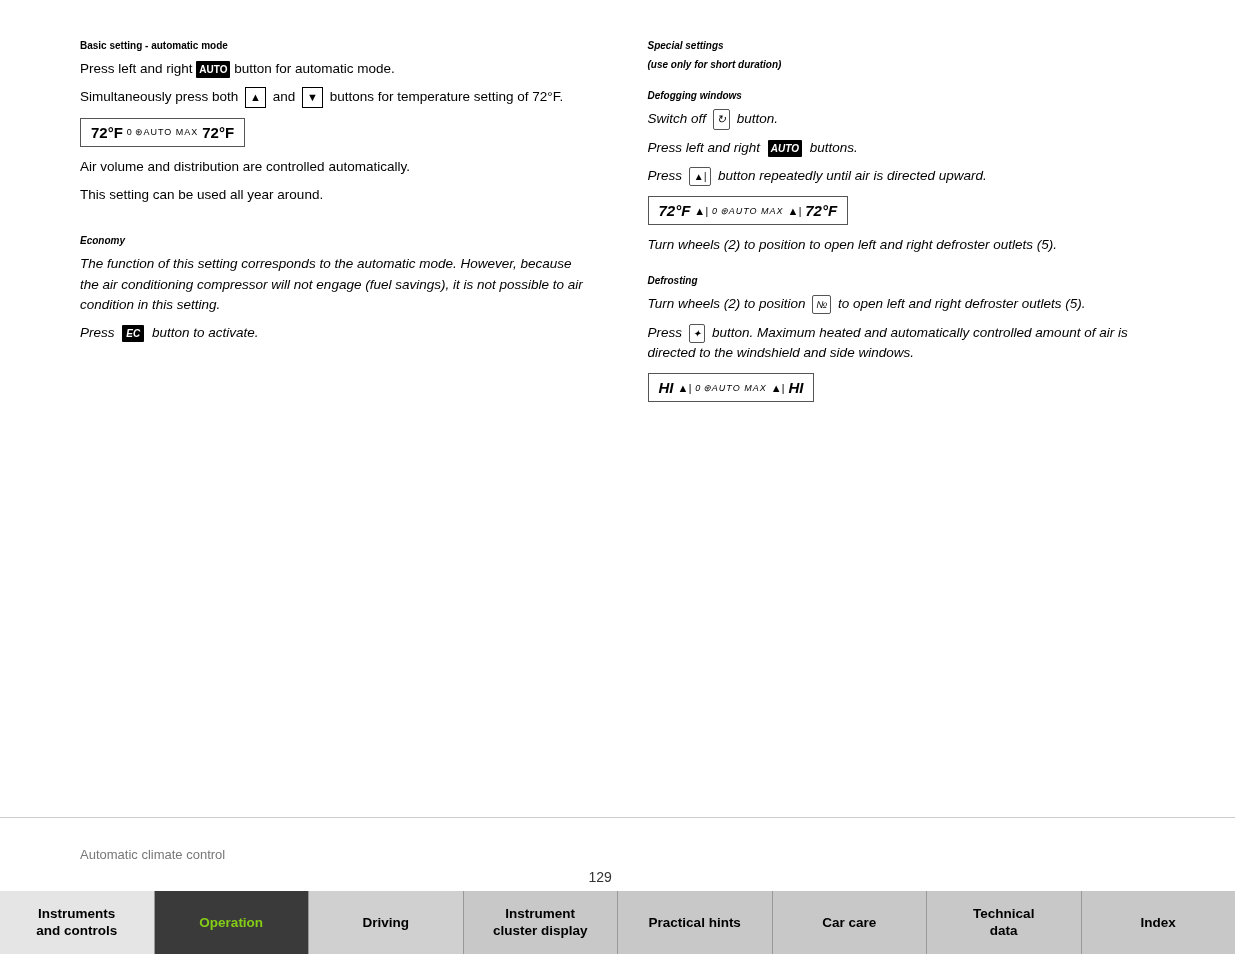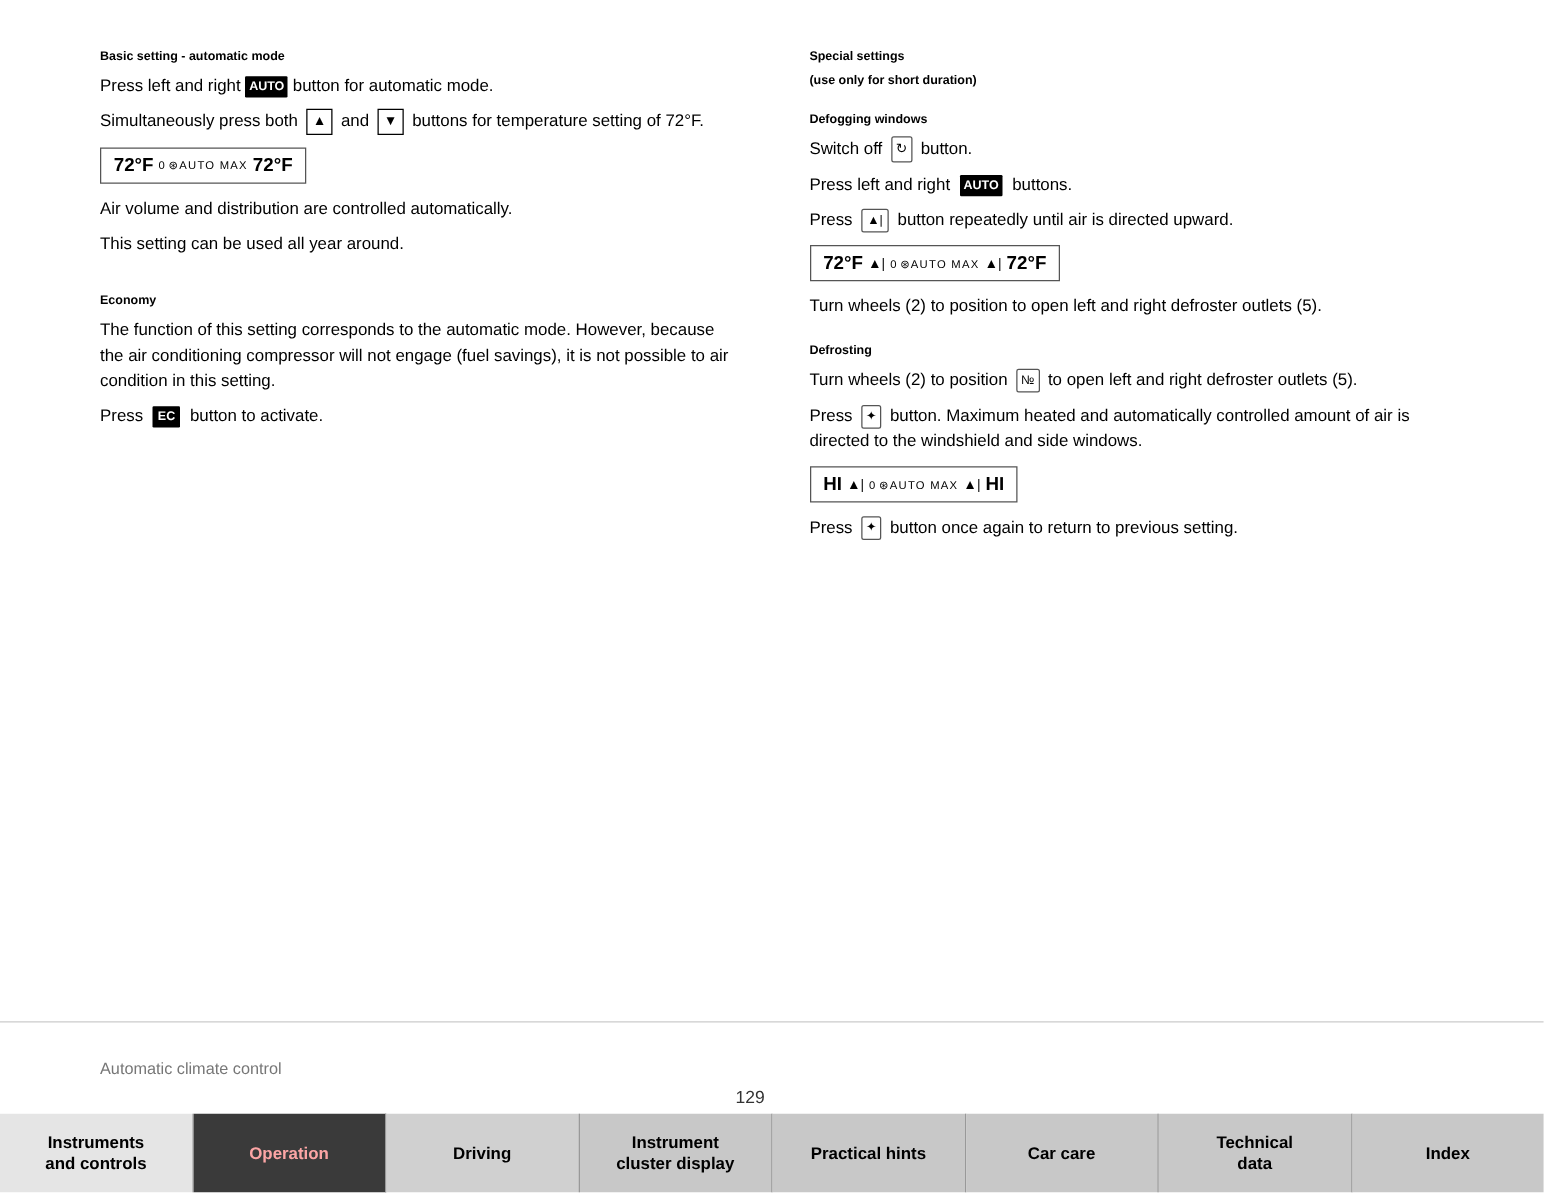--- a/index.html
+++ b/index.html
@@ -69,20 +69,21 @@
     }
 
     .icon-inline {
       display: inline-block;
       vertical-align: middle;
       font-size: 12px;
     }
 
     .section-gap {
       margin-bottom: 20px;
+      font-style: italic;
     }
 
     .section-gap-lg {
       margin-bottom: 30px;
     }
 
     
     .footer-bar {
       background: #fff;
       border-top: 1px solid #ccc;
@@ -121,21 +122,21 @@
     .nav-tab:first-child {
       border-left: none;
     }
 
     .nav-tab:last-child {
       border-right: none;
     }
 
     .nav-tab.active {
       background: #3a3a3a;
-      color: #fca5a5;
+      color: #84cc16;
     }
 
     
     .display-row {
       display: flex;
       align-items: center;
       border: 1.5px solid #555;
       padding: 5px 10px;
       margin: 10px 0;
       width: fit-content;
@@ -278,25 +279,20 @@
           <span class="t-val">HI</span>
           <span class="icon-inline" style="font-size:11px;">▲|</span>
           <div class="center-indicator">
             <span style="font-size:9px;">0</span>
             <span style="font-size:9px; letter-spacing:1px;">⊛AUTO MAX</span>
           </div>
           <span class="icon-inline" style="font-size:11px;">▲|</span>
           <span class="t-val">HI</span>
         </div>
 
-        <p class="body-text">
-          <span>Press</span>
-          <span class="icon-inline" style="border:1px solid #555; border-radius:2px; padding:1px 3px; margin:0 3px; font-size:10px;">✦</span>
-          <span>button once again to return to previous setting.</span>
-        </p>
       </div>
 
     </div>
   </div>
 
   <div class="footer-bar">
     <div class="page-number-row">
       <span style="color:#777; font-size:13px;">Automatic climate control</span>
       <span style="font-size:14px; color:#333;margin-top:45px;">129</span>
       <span style="width:180px;"></span>

